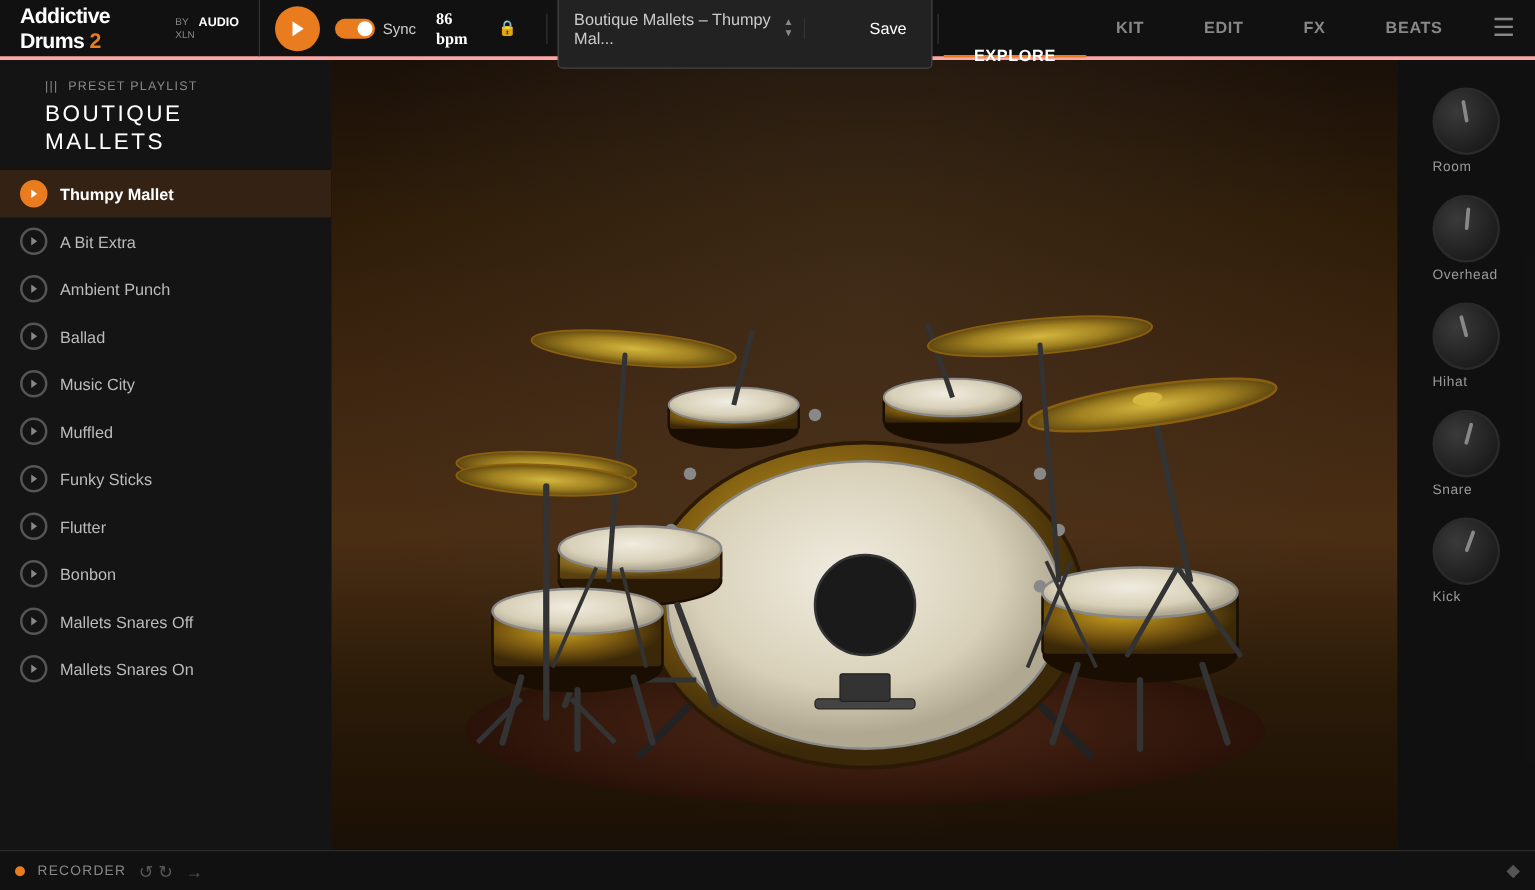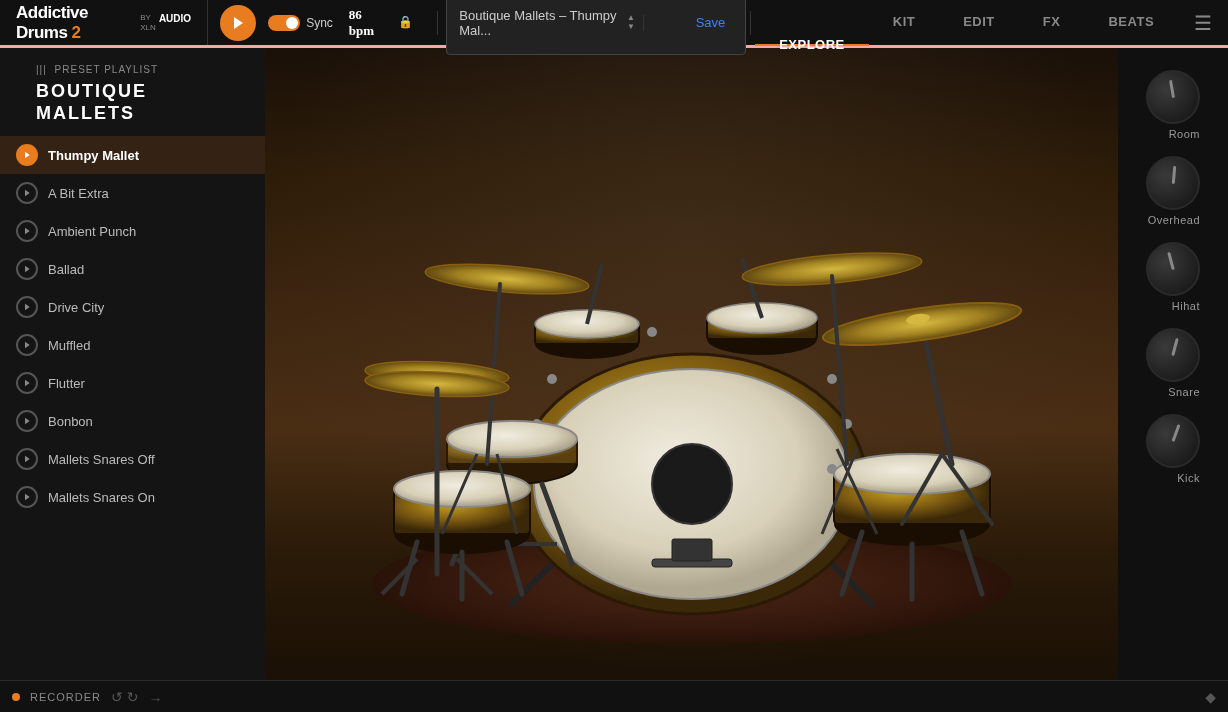--- a/index.html
+++ b/index.html
@@ -49,21 +49,21 @@
     }
     .preset-display {
       display: flex; align-items: center; gap: 8px;
       background: #222; border: 1px solid #444; border-radius: 4px;
       padding: 16px 12px; min-width: 300px; justify-content: space-between;
     }
     .preset-name { font-size: 13px; color: #ccc; }
     .preset-arrows { display: flex; flex-direction: column; gap: 1px; }
     .preset-arrows span { font-size: 8px; color: #888; line-height: 1; }
     .save-btn {
-      background: none; border: none; color: #3b82f6; font-size: 13px; cursor: pointer;
+      background: none; border: none; color: #ffffff; font-size: 13px; cursor: pointer;
       padding: 2px 8px;
       margin-left: 36px;
     }
 
     .nav-tabs { display: flex; height: 100%; }
     .nav-tab {
       padding: 0 24px; display: flex; align-items: center; font-size: 13px;
       font-weight: bold; color: #888; cursor: pointer; letter-spacing: 0.5px;
       border-bottom: 2px solid transparent; text-transform: uppercase;
     }
@@ -79,21 +79,21 @@
 
     
     .sidebar {
       width: 265px; background: rgba(20,20,20,0.92);
       flex-shrink: 0; overflow-y: auto; z-index: 5;
     }
     .sidebar-header {
       padding: 16px 16px 12px 36px;
     }
     .playlist-label { font-size: 10px; color: #888; letter-spacing: 1px; text-transform: uppercase; margin-bottom: 6px; }
-    .playlist-name { font-size: 18px; font-weight: bold; color: #fff; letter-spacing: 2px; line-height: 1.2; }
+    .playlist-name { font-size: 18px; font-weight: normal; color: #fff; letter-spacing: 2px; line-height: 1.2; }
 
     .preset-list { padding-bottom: 8px; text-align: right; }
     .preset-item {
       display: flex; align-items: center; padding: 8px 12px 8px 16px;
       cursor: pointer; gap: 10px;
     }
     .preset-item.active { background: rgba(232,124,30,0.15); }
     .preset-item .play-circle {
       width: 22px; height: 22px; border-radius: 50%;
       border: 2px solid #555; display: flex; align-items: center;
@@ -118,21 +118,21 @@
       content: ''; position: absolute; inset: 0;
       background: radial-gradient(ellipse at 50% 30%, rgba(80,60,40,0.4) 0%, transparent 70%);
     }
 
     
     .knobs-panel {
       width: 110px; background: rgba(15,15,15,0.85);
       display: flex; flex-direction: column; align-items: center;
       padding: 16px 0; gap: 4px; z-index: 5; flex-shrink: 0;
     }
-    .knob-item { display: flex; flex-direction: column; align-items: flex-end; gap: 4px; padding: 6px 0; }
+    .knob-item { display: flex; flex-direction: column; align-items: flex-start; gap: 4px; padding: 6px 0; }
     .knob {
       width: 54px; height: 54px; border-radius: 50%;
       background: radial-gradient(circle at 35% 35%, #3a3a3a, #111);
       border: 2px solid #2a2a2a;
       position: relative; cursor: pointer;
     }
     .knob::before {
       content: ''; position: absolute;
       width: 3px; height: 18px; background: #888;
       top: 6px; left: 50%; transform: translateX(-50%);
@@ -269,29 +269,37 @@
             </svg>
       </div>
       <span class="preset-item-name">Ballad</span>
     </div>
         <div class="preset-item">
       <div class="play-circle">
         <svg viewBox="0 0 10 12">
               <polygon points="2,1 9,6 2,11" fill="#888"></polygon>
             </svg>
       </div>
-      <span class="preset-item-name">Drive City</span>
+      <span class="preset-item-name">Music City</span>
     </div>
         <div class="preset-item">
       <div class="play-circle">
         <svg viewBox="0 0 10 12">
               <polygon points="2,1 9,6 2,11" fill="#888"></polygon>
             </svg>
       </div>
       <span class="preset-item-name">Muffled</span>
+    </div>
+        <div class="preset-item">
+      <div class="play-circle">
+        <svg viewBox="0 0 10 12">
+              <polygon points="2,1 9,6 2,11" fill="#888"></polygon>
+            </svg>
+      </div>
+      <span class="preset-item-name">Funky Sticks</span>
     </div>
         <div class="preset-item">
       <div class="play-circle">
         <svg viewBox="0 0 10 12">
               <polygon points="2,1 9,6 2,11" fill="#888"></polygon>
             </svg>
       </div>
       <span class="preset-item-name">Flutter</span>
     </div>
         <div class="preset-item">

